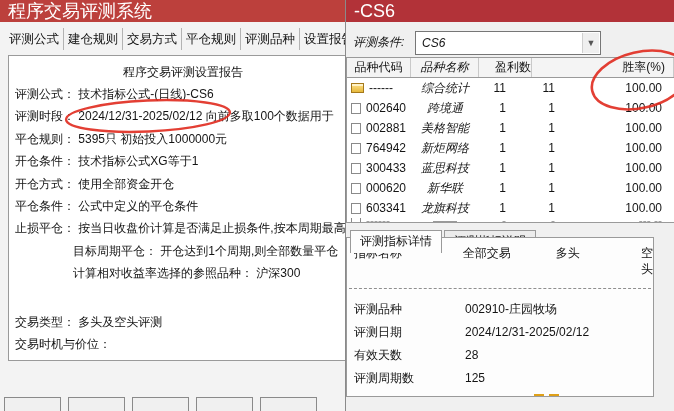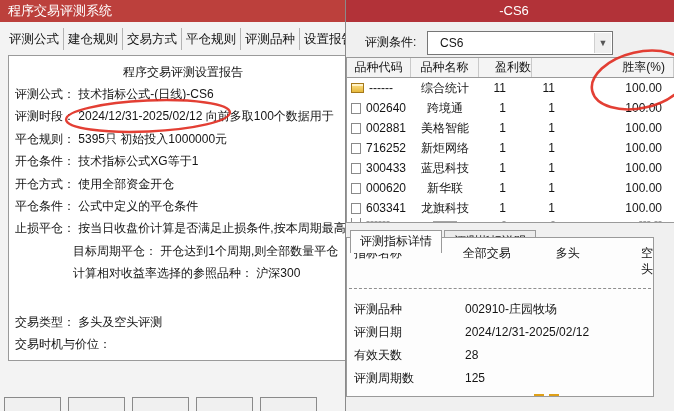--- a/index.html
+++ b/index.html
@@ -4,53 +4,53 @@
 <style>
   * { margin:0; padding:0; box-sizing:border-box; }
   html,body { background:#ddd; }
   .page{
     position:relative; width:674px; height:411px; overflow:hidden;
     font-family:"Liberation Sans", sans-serif; font-size:12px; color:#141414;
     background:#f2f2f2;
   }
   
   .lwin{ position:absolute; left:0; top:0; width:348px; height:411px; background:#f3f3f3; }
-  .titlebar{ height:22px; line-height:22px; color:#fff; font-size:13px; padding-left:8px;
+  .titlebar{ height:22px; line-height:22px; color:#fff; font-size:18px; padding-left:8px;
     white-space:nowrap; overflow:hidden; }
   .titlebar.l{ background:#bc403c; }
-  .titlebar.r{ background:#b23238;text-align:center; }
+  .titlebar.r{ background:#b23238; }
   .ltabs{ position:absolute; left:5px; top:28px; height:22px; display:flex; }
   .ltab{ padding:2px 4px; line-height:18px; font-size:12.5px; color:#111;
     border-right:1px solid #b3b3b3; white-space:nowrap; cursor:default; }
   .ltab:last-child{ border-right:none; }
   .report{ position:absolute; left:8px; top:55px; width:362px; height:306px;
     background:#fff; border:1px solid #9a9a9a; padding-top:5px; overflow:hidden; }
   .rtitle{ width:348px; text-align:center; line-height:22px; }
   .rline{ line-height:22.4px; padding-left:6px; white-space:nowrap; }
   .rline.indent{ padding-left:64px; }
   .rline.gap{ margin-top:26px; }
   .btnrow{ position:absolute; left:4px; top:397px; display:flex; gap:7px; }
   .pbtn{ width:57px; height:22px; background:#f0f0f0; border:1px solid #8a8a8a; }
   
   .rwin{ position:absolute; left:345px; top:0; width:329px; height:411px;
     background:#f0f0f0; border-left:1px solid #8a8a8a; }
-  .cond{ position:absolute; left:19px; top:31px; height:24px; line-height:23px; }
+  .cond{ position:absolute; left:7px; top:31px; height:24px; line-height:23px;font-style:italic; }
   .combo{ position:absolute; left:62px; top:0; width:186px; height:24px;
     background:#fff; border:1px solid #767676; line-height:22px; }
-  .cval{ padding-left:12px; }
+  .cval{ padding-left:6px; }
   .carrow{ position:absolute; right:1px; top:1px; bottom:1px; width:17px;
     background:#efefef; border-left:1px solid #cfcfcf; color:#555;
     font-size:9px; text-align:center; line-height:20px; cursor:default; }
   .tbl{ position:absolute; left:0; top:57px; width:329px; height:166px;
     background:#fff; border:1px solid #9a9a9a; overflow:hidden; }
   .thead{ display:flex; height:20px; background:#f4f4f4; border-bottom:1px solid #9a9a9a;justify-content:space-between; }
   .th{ border-right:1px solid #c9c9c9; text-align:center; line-height:19px; overflow:hidden; }
   .trow{ display:flex; height:20px; align-items:center; }
   .td{ line-height:20px; overflow:hidden; white-space:nowrap; }
-  .c1{ width:64px; } .c2{ width:68px; text-align:center; }
+  .c1{ width:64px; } .c2{ width:68px; text-align:center;font-style:italic; }
   .c3{ width:53px; text-align:right; padding-right:26px; }
   .c4{ width:43px; text-align:right; padding-right:20px; }
   .c5{ flex:1; text-align:right; padding-right:12px; }
   .td.c1{ display:flex; align-items:center; padding-left:4px; }
   .td.c3,.td.c4{ padding-right:0; }
   .td.c3 span{ display:block; text-align:right; padding-right:26px; }
   .ico{ display:inline-block; margin-right:5px; flex:0 0 auto; }
   .ico.folder{ width:13px; height:10px; background:linear-gradient(#ffe089,#e6b93c);
     border:1px solid #a5791c; box-shadow:inset 0 2px 0 #fff3c8; }
   .ico.page{ width:10px; height:11px; background:#fff; border:1px solid #8a8a8a; }
@@ -176,21 +176,21 @@
             <span>1</span>
           </div>
         <div class="td c4">
             <span style="display:block;text-align:right;padding-right:20px;">1</span>
           </div>
         <div class="td c5">100.00</div>
       </div>
       <div class="trow">
         <div class="td c1">
             <span class="ico page"></span>
-            <span>716252</span>
+            <span>764942</span>
           </div>
         <div class="td c2">新炬网络</div>
         <div class="td c3">
             <span>1</span>
           </div>
         <div class="td c4">
             <span style="display:block;text-align:right;padding-right:20px;">1</span>
           </div>
         <div class="td c5">100.00</div>
       </div>

